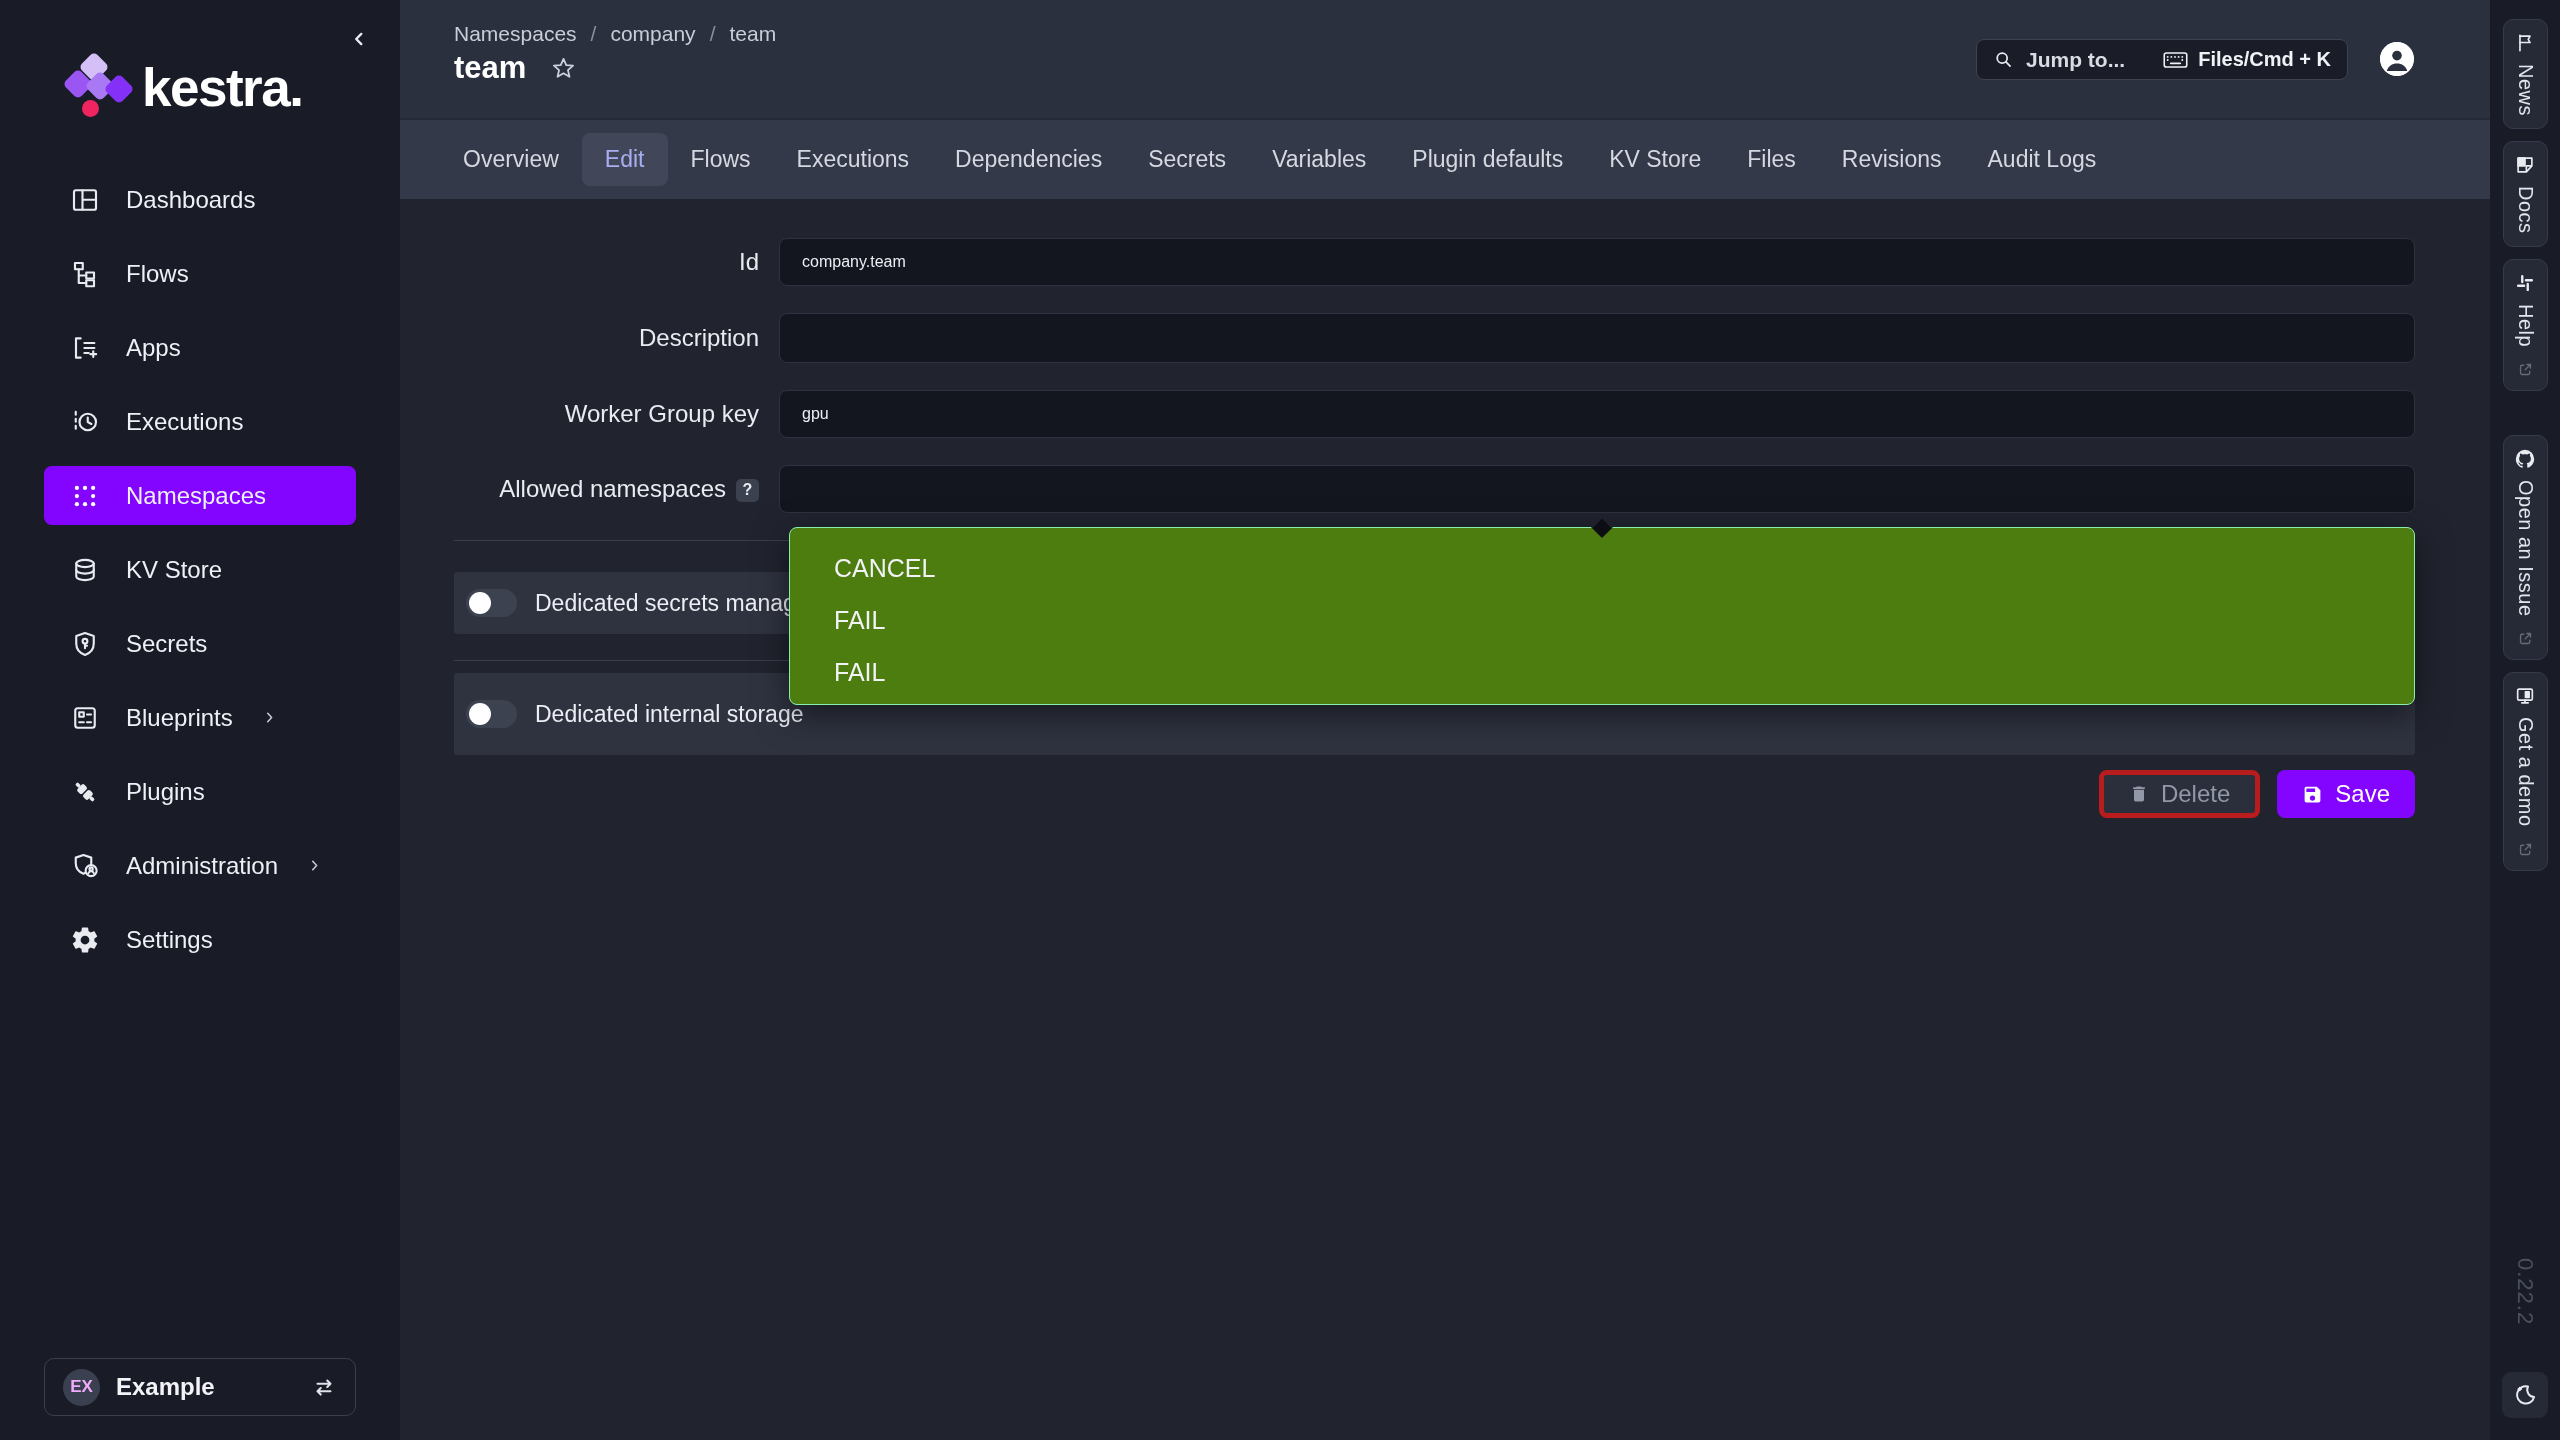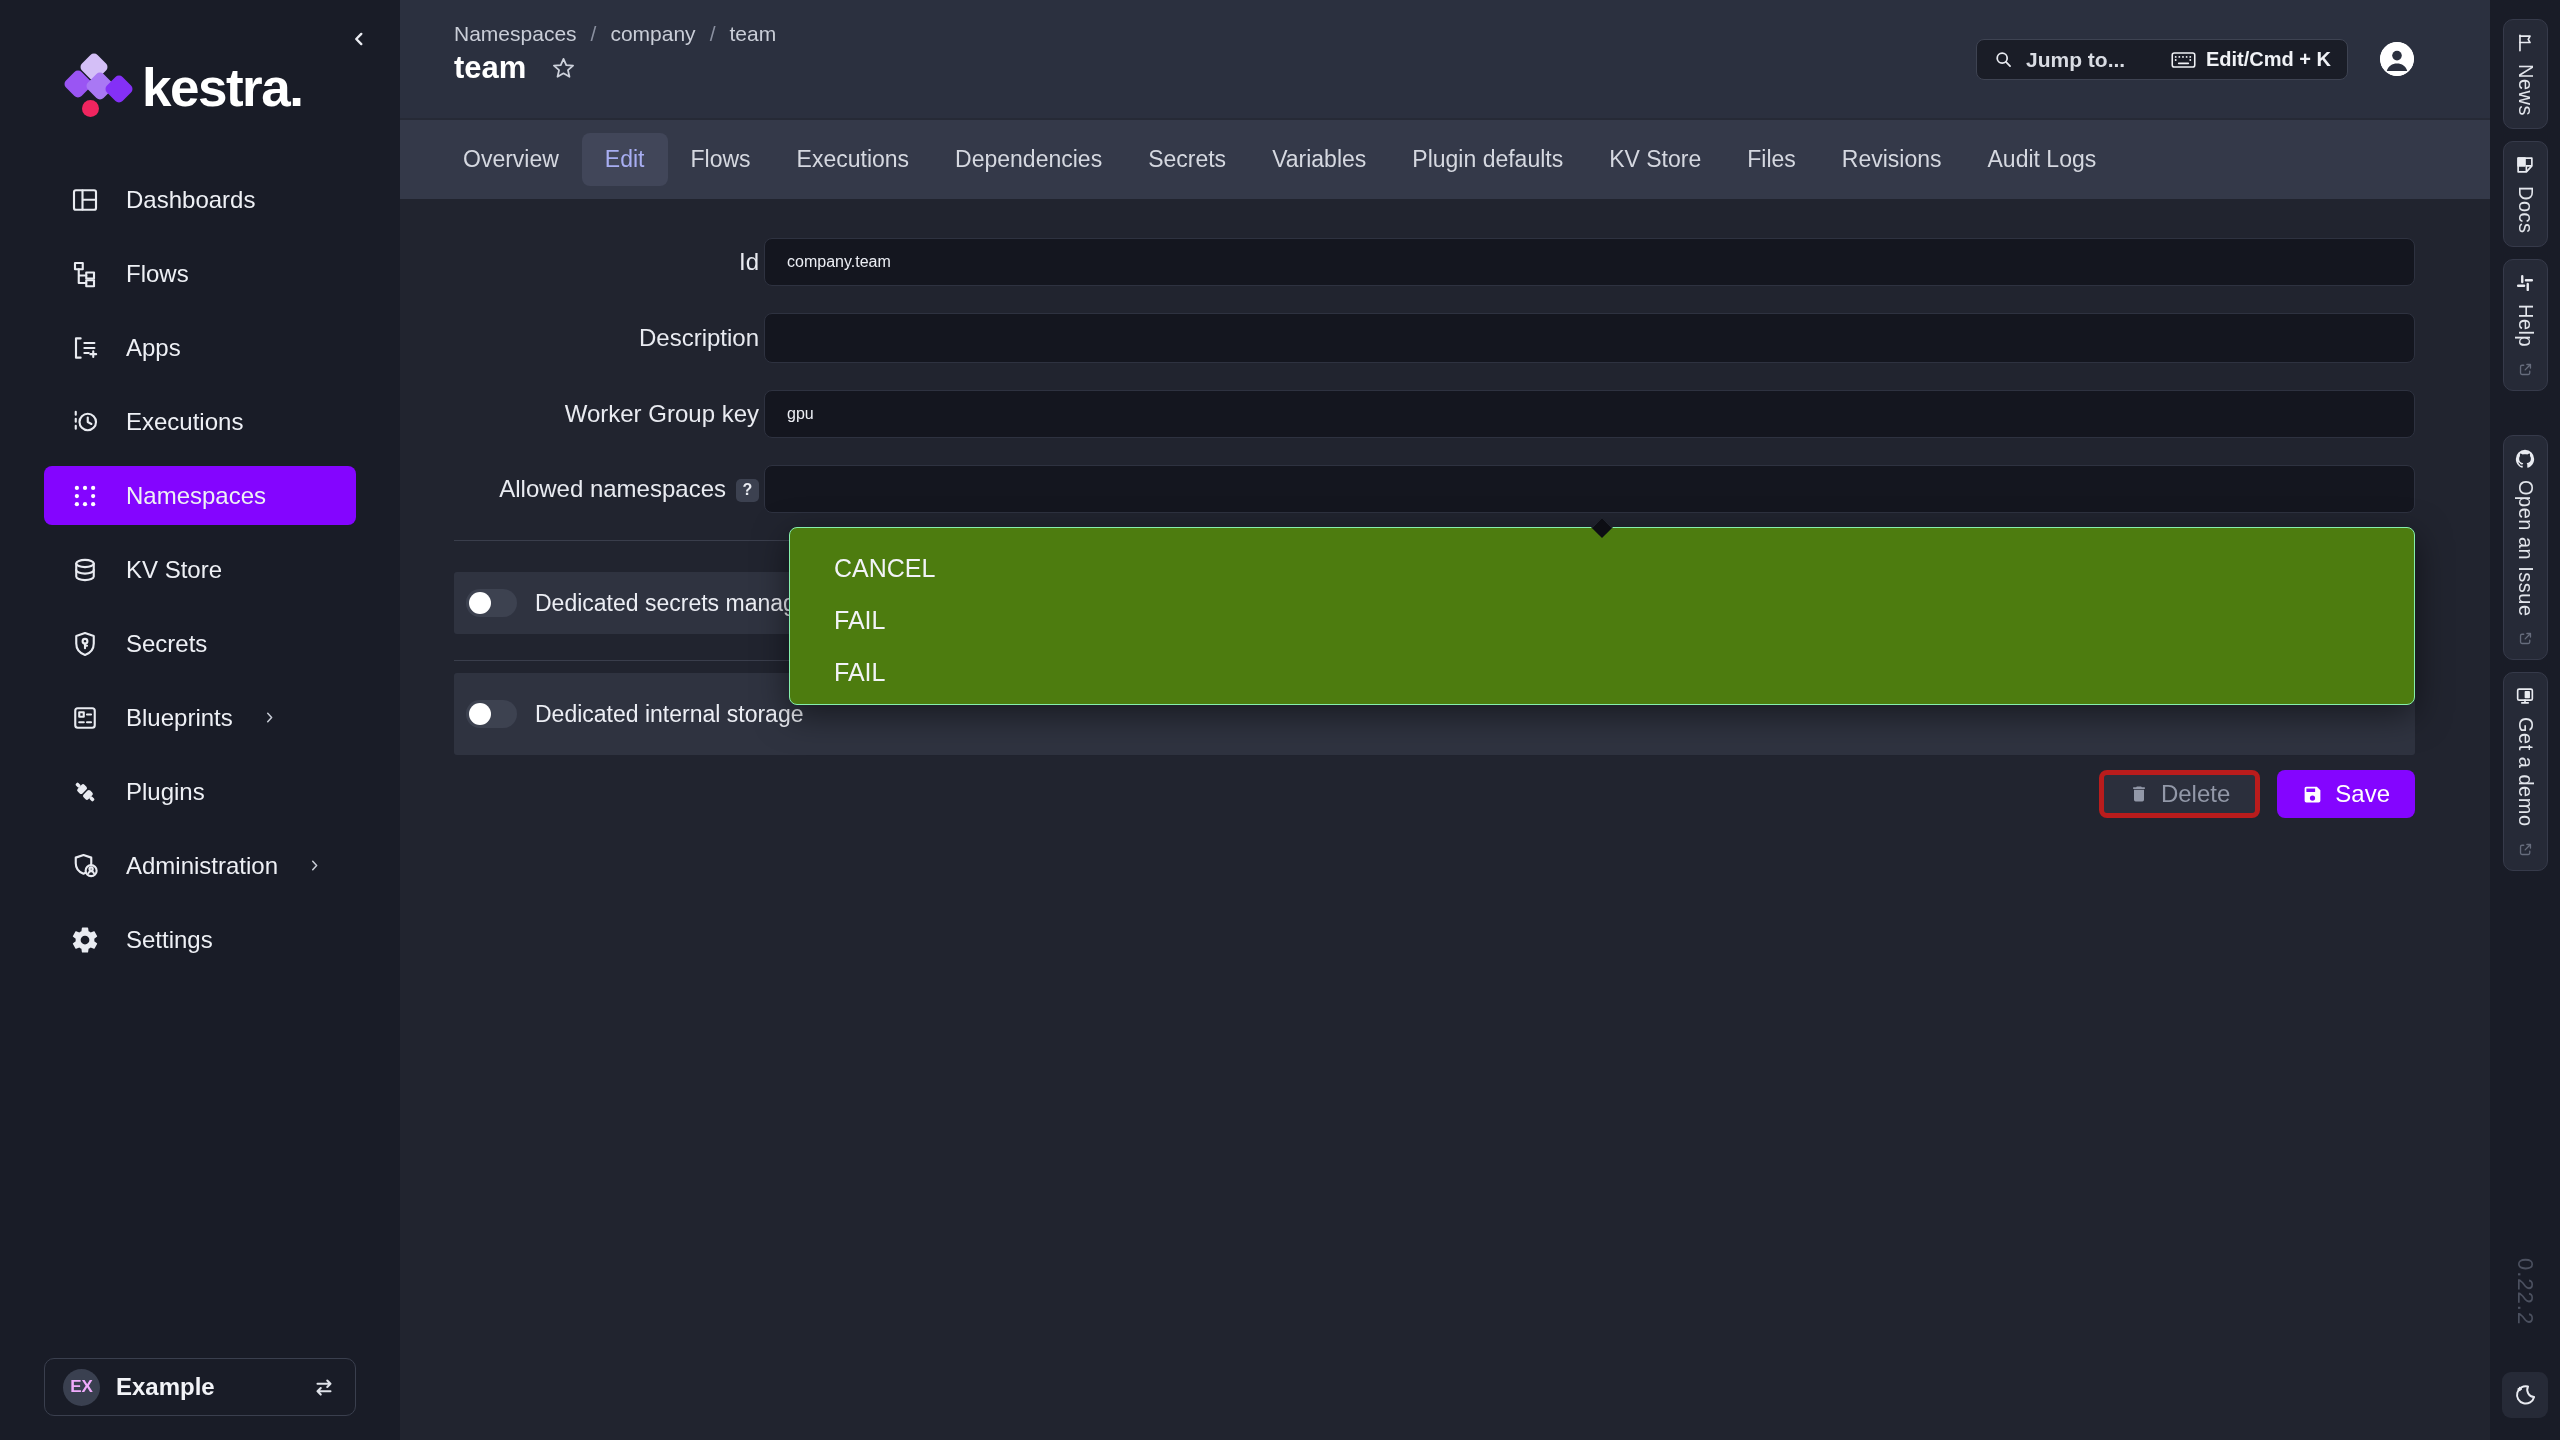--- a/index.html
+++ b/index.html
@@ -50,21 +50,21 @@
   .avatar { position:absolute; top:42px; right:76px; width:34px; height:34px; border-radius:50%;
     background:#ffffff; overflow:hidden; cursor:pointer; }
 
   .tabbar { height:81px; background:#343949; border-top:2px solid #262a36; flex:none;
     display:flex; align-items:center; padding-left:40px;text-align:right; }
   .tab { font-size:23px; color:#d5d8e0; padding:13px 23px; border-radius:8px; cursor:pointer; white-space:nowrap; }
   .tab.active { background:#414659; color:#a8aef2; }
 
   .content { flex:1; background:#21242f; padding:39px 75px 0 54px; position:relative; }
   .form { position:relative; }
-  .form-row { display:grid; grid-template-columns:305px 1fr; column-gap:5px; margin-bottom:27px; }
+  .form-row { display:grid; grid-template-columns:305px 1fr; column-gap:20px; margin-bottom:27px; }
   .f-label { text-align:right; align-self:center; font-size:24px; font-weight:500; color:#e9ebf1; white-space:nowrap; }
   .f-input { height:48px; width:100%; background:#14161f; border:1px solid #2e3240; border-radius:8px;
     color:#eceef4; font-size:16px; font-family:"Liberation Sans",sans-serif; padding:0 22px; outline:none; }
   .f-input.tall { height:50px; }
   .f-select { height:48px; background:#14161f; border:2px solid #8405ff; border-radius:8px;
     display:flex; align-items:center; justify-content:space-between; padding:0 20px; cursor:pointer; }
   .select-ph { font-size:23px; color:#c9cdd7; }
   .help-badge { display:inline-flex; align-items:center; justify-content:center; width:23px; height:23px;
     background:#3c4150; border-radius:5px; font-size:16px; font-weight:700; color:#e9ebf1; margin-left:10px;
     vertical-align:2px; cursor:pointer; }
@@ -265,21 +265,21 @@
         <svg width="21" height="21" viewBox="0 0 24 24" fill="none" stroke="#e9ebf1" stroke-width="2" stroke-linecap="round">
             <circle cx="10.5" cy="10.5" r="5.7"></circle>
             <path d="M14.8 14.8 19.5 19.5"></path>
           </svg>
         <span class="search-ph">Jump to...</span>
         <span class="search-short">
           <svg width="25" height="18" viewBox="0 0 24 16" fill="none" stroke="#f0f2f6" stroke-width="1.5" stroke-linejoin="round">
               <rect x="1.2" y="1.2" width="21.6" height="13.6" rx="2"></rect>
               <path d="M4.5 5h.01M8 5h.01M11.5 5h.01M15 5h.01M18.5 5h.01M4.5 8h.01M18.5 8h.01M7.5 11.2h9" stroke-linecap="round" stroke-width="1.8"></path>
             </svg>
-          <span>Edit/Cmd + K</span>
+          <span>Files/Cmd + K</span>
         </span>
       </div>
       <div class="avatar">
         <svg width="34" height="34" viewBox="0 0 24 24">
             <circle cx="12" cy="12" r="12" fill="#ffffff"></circle>
             <circle cx="12" cy="9.6" r="3.4" fill="#2b303f"></circle>
             <path d="M4.8 20.4c.9-3.4 3.8-5.2 7.2-5.2s6.3 1.8 7.2 5.2" fill="#2b303f"></path>
           </svg>
       </div>
     </div>

